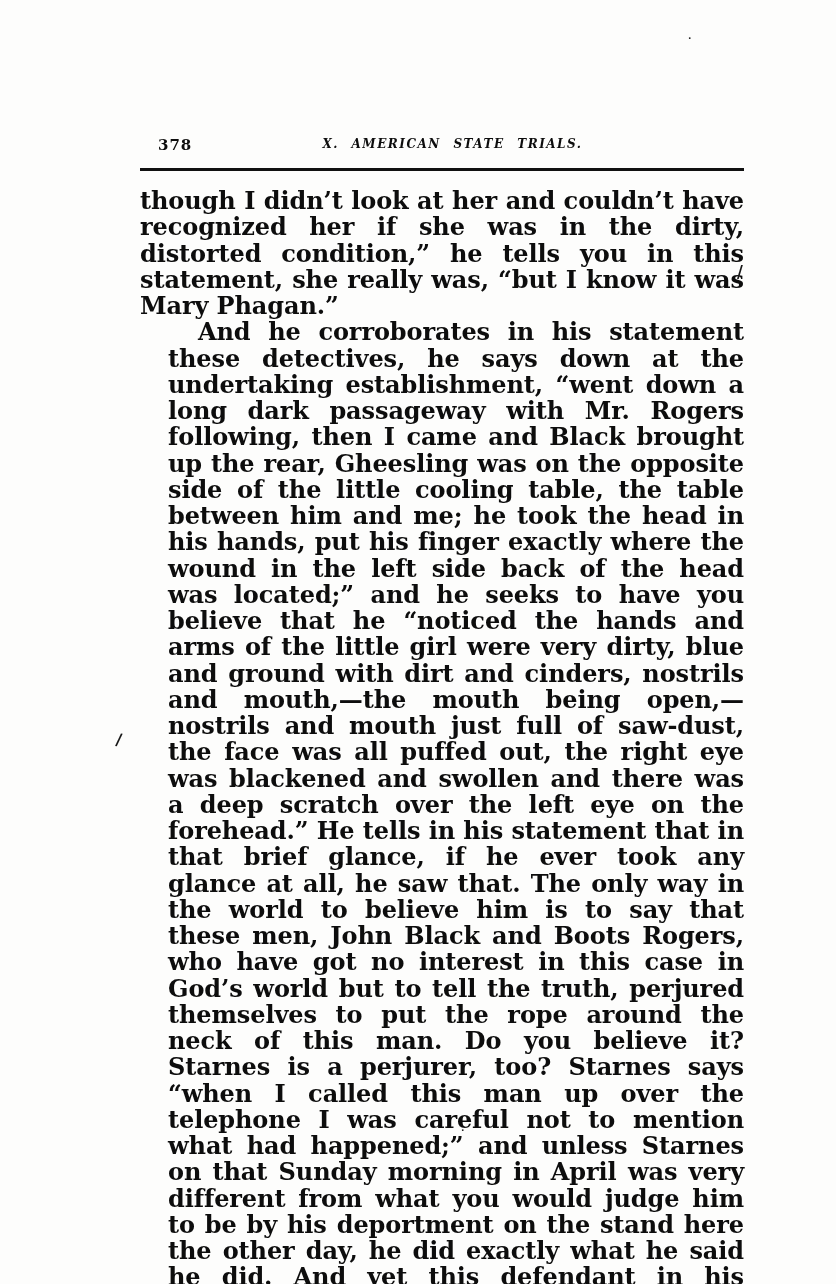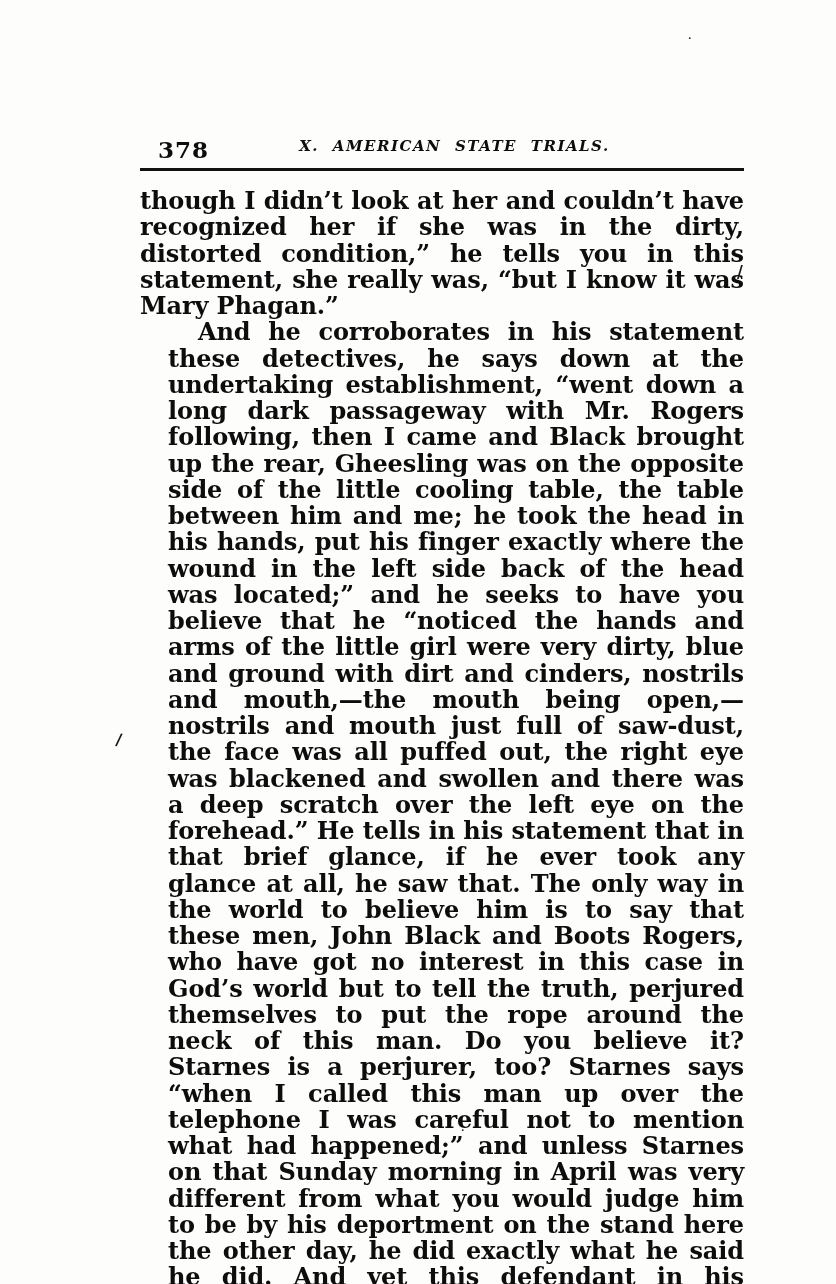--- a/index.html
+++ b/index.html
@@ -24,30 +24,30 @@
     width: 604px;
   }
   .page-header {
     position: relative;
     height: 30px;
   }
   .pagenum {
     position: absolute;
     left: 18px;
     top: 2px;
-    font-size: 23px;
+    font-size: 15px;
     font-weight: bold;
     letter-spacing: 1px;
   }
   .running-title {
     position: absolute;
     left: 50%;
     top: 3px;
     transform: translateX(-46%);
-    font-size: 15px;
+    font-size: 12px;
     font-weight: bold;
     font-style: italic;
     letter-spacing: 1.5px;
     word-spacing: 7px;
     white-space: nowrap;
   }
   .header-rule {
     margin-top: 4px;
     height: 3px;
     background: #111;

